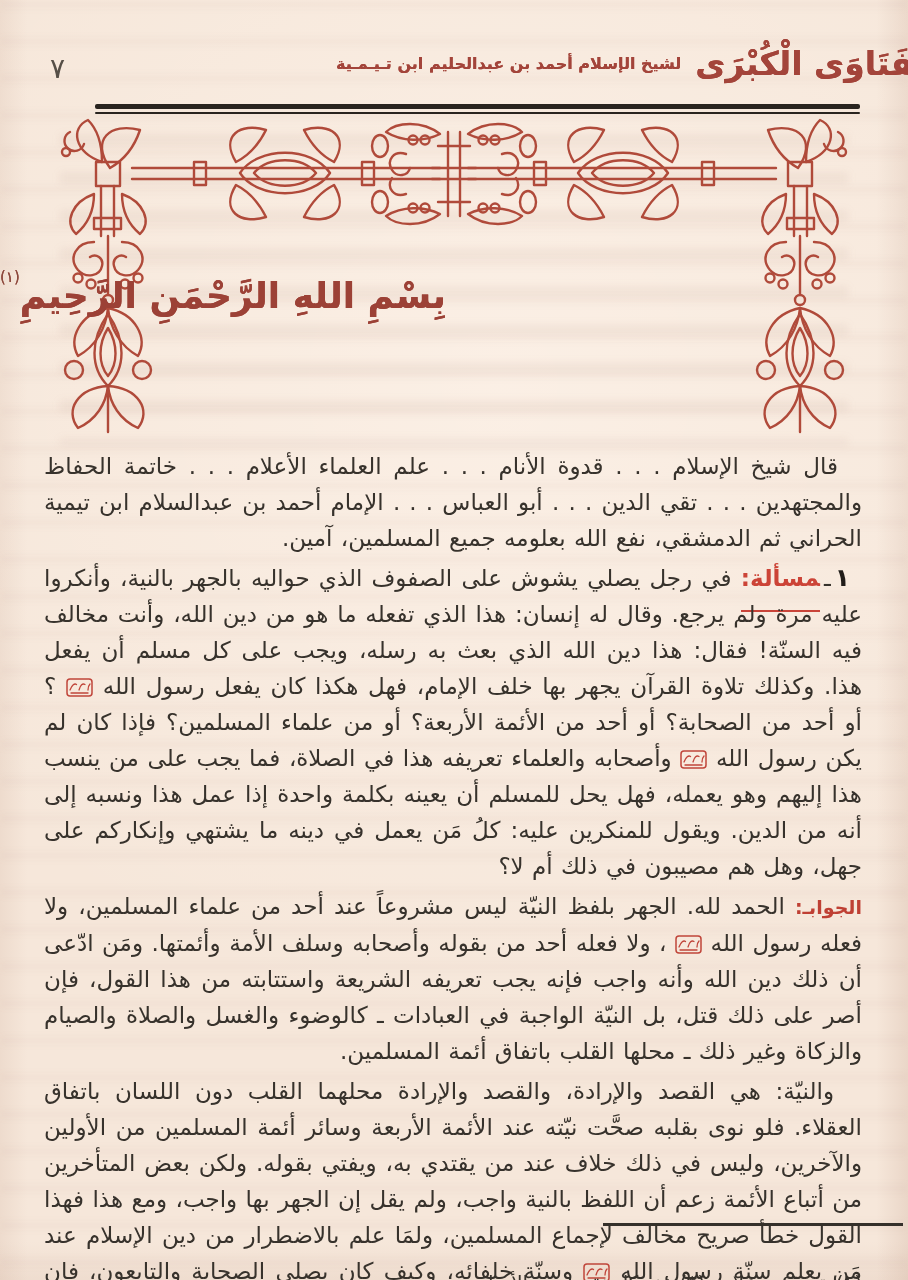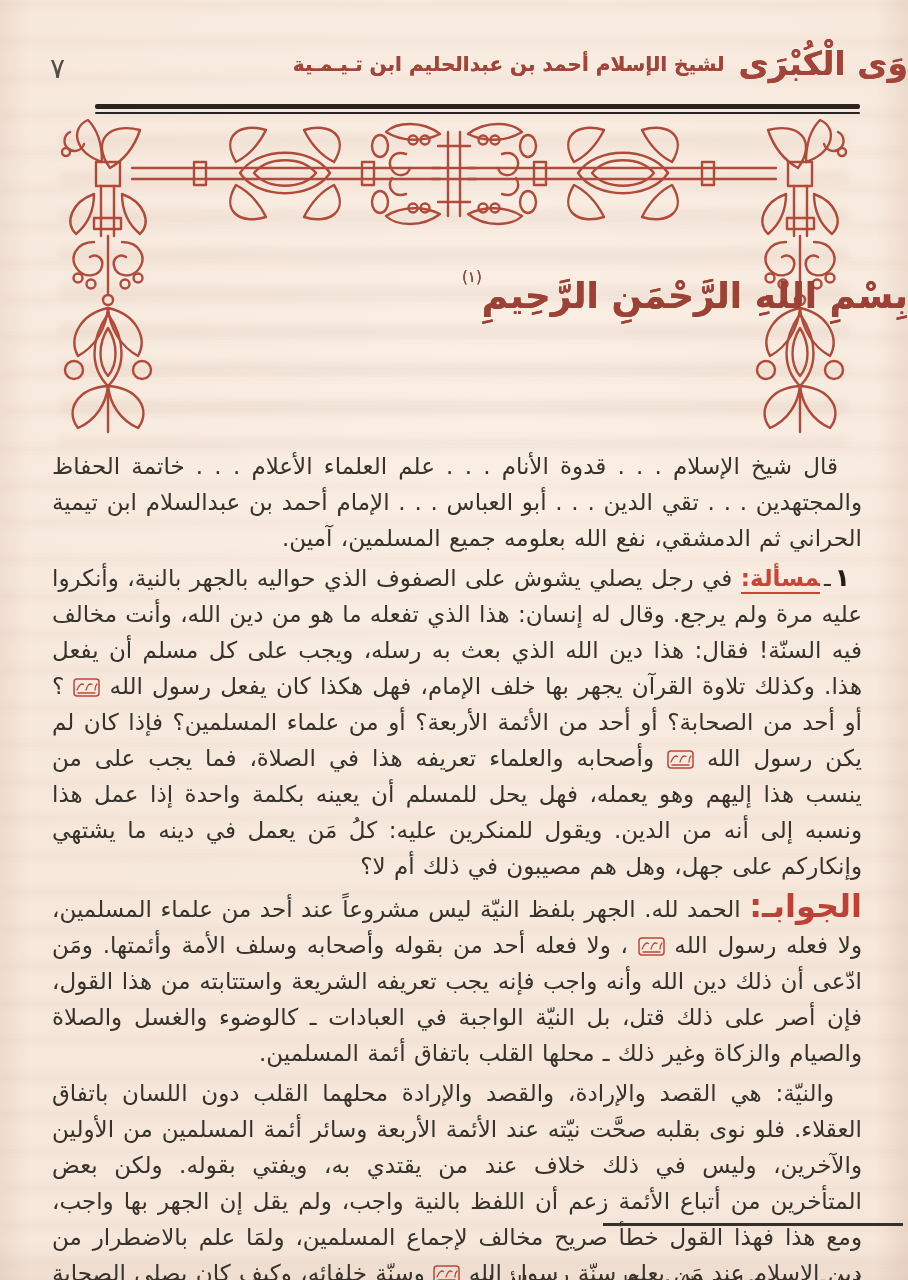--- a/index.html
+++ b/index.html
@@ -38,60 +38,60 @@
   .header-title{
     position:absolute;top:44px;right:46px;width:450px;
     display:flex;flex-direction:row;justify-content:center;align-items:center;gap:14px;
     color:#a3443a;white-space:nowrap;
   }
   .header-title .big{
     font-size:33px;font-weight:bold;letter-spacing:-1px;
     text-shadow:0 0 .6px #a3443a;
   }
   .header-title .small{
-    font-size:20px;font-weight:bold;letter-spacing:-.5px;
+    font-size:16px;font-weight:bold;letter-spacing:-.5px;
     text-shadow:0 0 .4px #a3443a;
   }
   .header-rule{position:absolute;top:104px;left:95px;right:48px;}
   .header-rule .thick{height:5px;background:#29241f;border-radius:2px;}
   .header-rule .thin{height:2px;background:#29241f;margin-top:3px;border-radius:1px;}
 
   
   .ornament{position:absolute;top:118px;right:44px;width:820px;height:318px;}
   .ornament svg{display:block;width:820px;height:318px;}
 
   
   .basmala{
     position:absolute;top:268px;left:0;width:908px;
-    text-align:right;
+    text-align:left;
     color:#9c4136;
     font-size:36px;font-weight:bold;letter-spacing:-1px;
     text-shadow:0 0 .6px #9c4136;
   }
   .basmala sup{font-size:15px;font-weight:normal;letter-spacing:0;vertical-align:26px;color:#8a4a3e;}
 
   
   .body-text{
     position:absolute;top:448px;right:46px;left:44px;
     font-size:23px;line-height:36px;
     color:#37322c;
     text-align:justify;
     word-spacing:1px;
   }
-  .body-text p{margin:0 0 4px 8px;text-indent:24px;}
+  .body-text p{margin:0 0 4px 0;text-indent:24px;}
   p.masala{text-indent:12px;}
   p.jawab{text-indent:0;}
   p.niyyah{text-indent:28px;}
   .q-num{font-weight:bold;font-size:25px;color:#211d19;}
   .q-dash{color:#37322c;margin:0 4px;}
   .q-label{
     color:#cc4437;font-weight:bold;
-    border-bottom:2px solid #c94439;padding-bottom:1px;
-  }
-  .jawab-label{color:#bf4034;font-weight:bold;font-size:32px;}
+    border-bottom:2px solid #c94439;padding-bottom:19px;
+  }
+  .jawab-label{color:#bf4034;font-weight:bold;font-size:19px;}
   .sal{width:27px;height:19px;vertical-align:-3px;}
 
   
   .footnote-rule{position:absolute;top:1223px;right:5px;width:300px;height:2.5px;background:#35302a;}
   .footnote{
     position:absolute;top:1234px;right:46px;left:44px;
     font-size:20px;line-height:32px;color:#37322c;margin-top:33px;
   }
   .footnote .ref{margin-left:10px;}
   [data-interactable]{cursor:default;}

